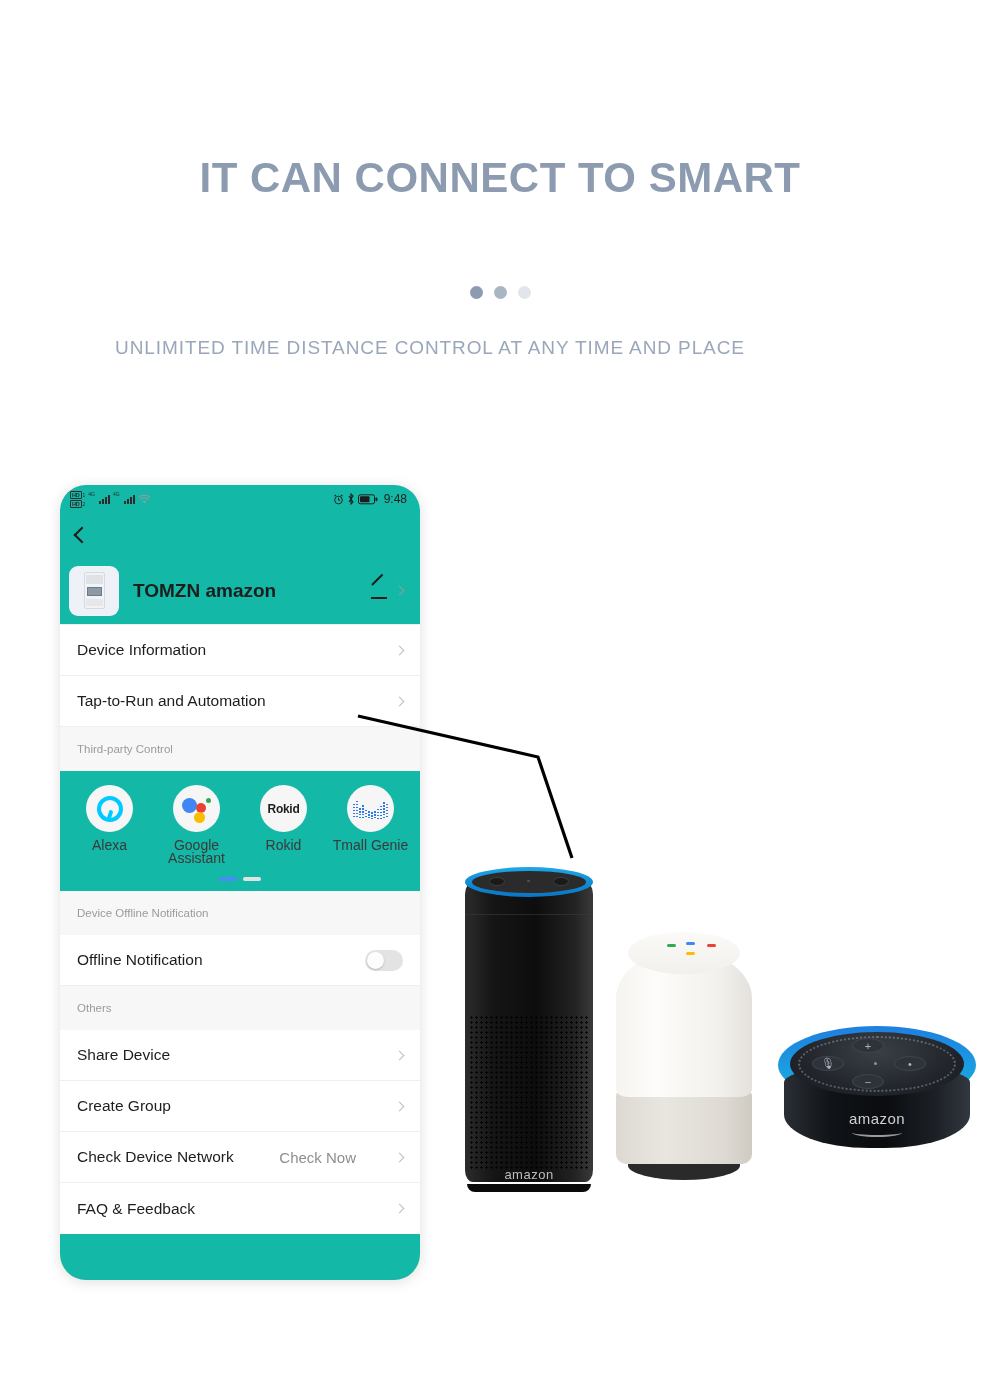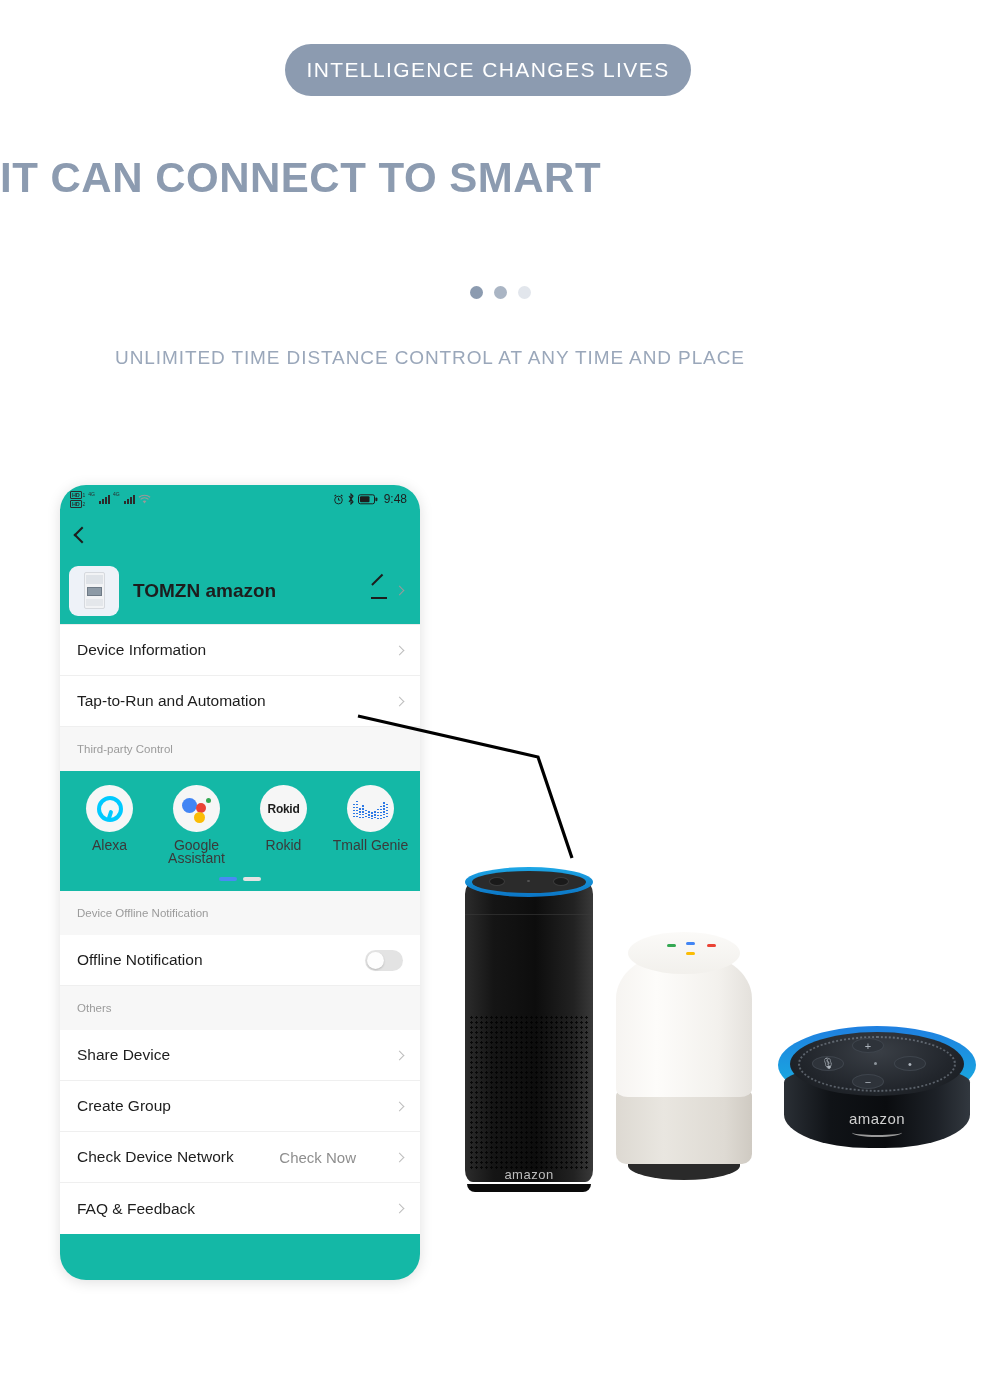--- a/index.html
+++ b/index.html
@@ -16,31 +16,31 @@
     position: absolute; left: 285px; top: 44px;
     width: 406px; height: 52px;
     background: #8c9bb0; border-radius: 26px;
     display: flex; align-items: center; justify-content: center;
   }
   .badge span {
     color: #ffffff; font-size: 21px; letter-spacing: 1.4px; font-weight: 400;
   }
   .headline {
     position: absolute; left: 0; top: 152px; width: 1000px;
-    text-align: left; color: #8c9bb0;
+    text-align: center; color: #8c9bb0;
     font-size: 42px; font-weight: bold; letter-spacing: .5px; line-height: 52px;
   }
   .headline .l2 { display:block; }
   .dots {
     position: absolute; left: 0; top: 286px; width: 1000px;
     display: flex; justify-content: center; gap: 11px;
   }
   .dots i { display:block; width: 13px; height: 13px; border-radius: 50%; }
   .subhead {
-    position: absolute; left: 0; top: 347px; width: 860px;
+    position: absolute; left: 0; top: 337px; width: 860px;
     text-align: center; color: #9aa7ba; font-size: 19px; letter-spacing: .9px;
   }
 
   
   .phone {
     position: absolute; left: 60px; top: 485px;
     width: 360px; height: 795px;
     background: #14b8a6; border-radius: 26px;
     box-shadow: 0 2px 14px rgba(0,0,0,.13);
     overflow: hidden;
@@ -227,23 +227,20 @@
   .dot .amazon2 { position:absolute; left:0; top:84px; width:198px; text-align:center;
       color:#cfcfcf; font-size:15px; letter-spacing:.4px; }
   .dot .smile { position:absolute; left:74px; top:102px; width:50px; height:9px;
       border-bottom:2px solid #9a9a9a; border-radius:0 0 50% 50%; }
 </style>
 </head>
 <body>
 
 <div class="page">
 
-  <div class="badge">
-    <span>INTELLIGENCE CHANGES LIVES</span>
-  </div>
 
   <div class="headline">
     <span>IT CAN CONNECT TO SMART</span>
   </div>
 
   <div class="dots">
     <i style="background:#8c9bb0"></i>
     <i style="background:#aab5c4"></i>
     <i style="background:#e2e6ec"></i>
   </div>

